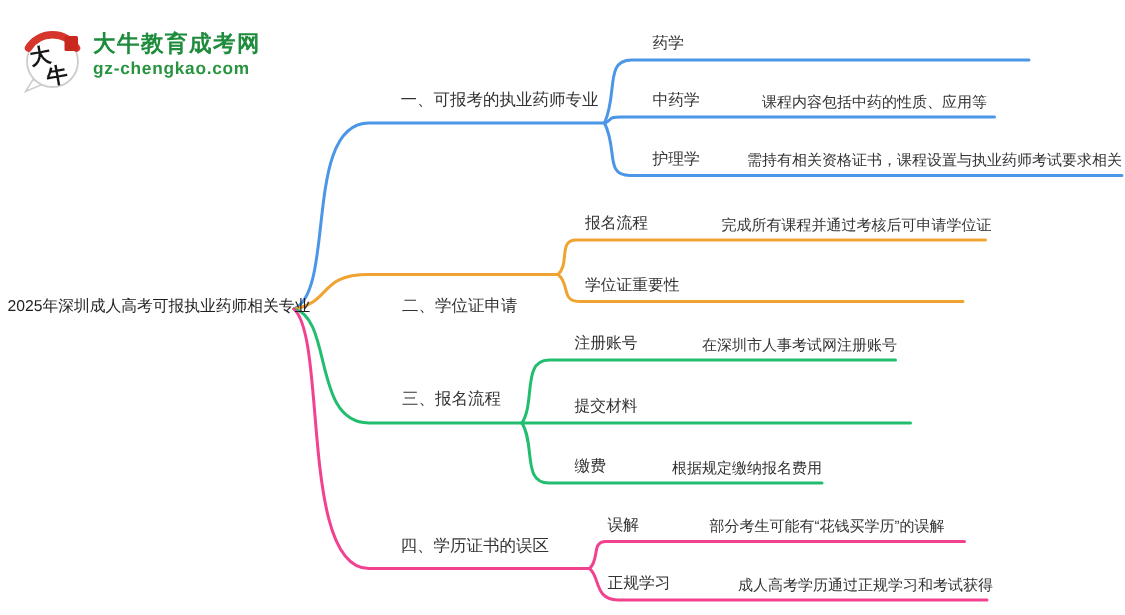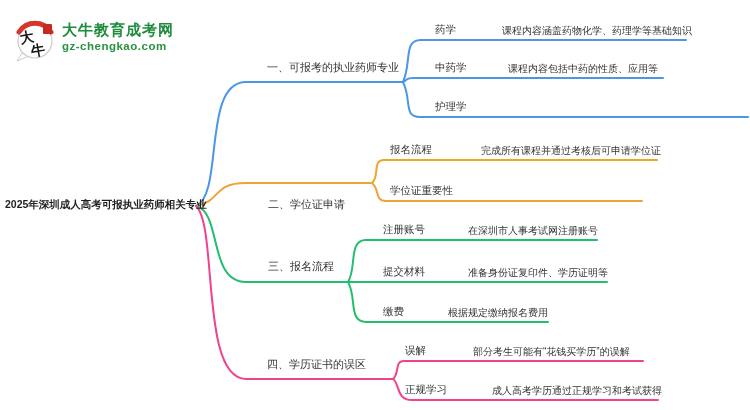--- a/index.html
+++ b/index.html
@@ -6,21 +6,21 @@
   #stage{
     position:relative;width:750px;height:410px;overflow:hidden;background:#ffffff;
     font-family:"Liberation Sans","DejaVu Sans",sans-serif;
   }
   #wires{position:absolute;left:0;top:0;}
   #wires path{fill:none;stroke-width:2;stroke-linecap:round;stroke-linejoin:round;}
   .node{
     position:absolute;white-space:nowrap;color:#333;line-height:1.3;
     letter-spacing:0;cursor:default;
   }
-  .root-label{font-size:10.5px;font-weight:700;color:#1f1f1f;}
+  .root-label{font-size:10.5px;font-weight:400;color:#1f1f1f;}
   .branch-label{font-size:11px;color:#333;}
   .child-label{font-size:10.5px;color:#333;}
   .child-desc{font-size:10px;color:#333;}
   .logo{position:absolute;left:12px;top:14px;display:flex;align-items:flex-start;}
   .logo-texts{margin-left:4px;padding-top:8px;}
   .logo-title{font-size:15px;font-weight:bold;color:#1e8c3c;letter-spacing:1px;line-height:1.1;text-align:right;}
   .logo-domain{font-size:11.5px;font-weight:bold;color:#28943f;letter-spacing:0.5px;line-height:1.3;}
 </style>
 </head>
 <body>
@@ -60,35 +60,34 @@
     <div class="logo-texts">
       <div class="logo-title">大牛教育成考网</div>
       <div class="logo-domain">gz-chengkao.com</div>
     </div>
   </div>
 
   <div class="node root-label" style="left:5px;top:198px;">2025年深圳成人高考可报执业药师相关专业</div>
 
   <div class="node branch-label" style="left:267px;top:60px;">一、可报考的执业药师专业</div>
   <div class="node child-label" style="left:435px;top:23px;">药学</div>
-  <div class="node child-desc" style="left:502px;top:24px;">课程内容涵盖药物化学、药理学等基础知识</div>
   <div class="node child-label" style="left:435px;top:61px;">中药学</div>
   <div class="node child-desc" style="left:508px;top:62px;">课程内容包括中药的性质、应用等</div>
   <div class="node child-label" style="left:435px;top:100px;">护理学</div>
+  <div class="node child-desc" style="left:498px;top:101px;">需持有相关资格证书，课程设置与执业药师考试要求相关</div>
 
   <div class="node branch-label" style="left:268px;top:161px;margin-top:36px;">二、学位证申请</div>
   <div class="node child-label" style="left:390px;top:143px;">报名流程</div>
   <div class="node child-desc" style="left:481px;top:144px;font-family:Liberation Serif, serif;">完成所有课程并通过考核后可申请学位证</div>
   <div class="node child-label" style="left:390px;top:184px;">学位证重要性</div>
 
   <div class="node branch-label" style="left:268px;top:259px;">三、报名流程</div>
   <div class="node child-label" style="left:383px;top:223px;">注册账号</div>
   <div class="node child-desc" style="left:468px;top:224px;">在深圳市人事考试网注册账号</div>
   <div class="node child-label" style="left:383px;top:265px;">提交材料</div>
-  <div class="node child-desc" style="left:468px;top:266px;">准备身份证复印件、学历证明等</div>
   <div class="node child-label" style="left:383px;top:305px;">缴费</div>
   <div class="node branch-label" style="left:267px;top:357px;">四、学历证书的误区</div>
 
   <div class="node child-desc" style="left:448px;top:306px;">根据规定缴纳报名费用</div>
   <div class="node child-label" style="left:405px;top:344px;">误解</div>
   <div class="node child-desc" style="left:473px;top:345px;">部分考生可能有“花钱买学历”的误解</div>
   <div class="node child-label" style="left:405px;top:383px;">正规学习</div>
   <div class="node child-desc" style="left:492px;top:384px;">成人高考学历通过正规学习和考试获得</div>
 
 </div>

